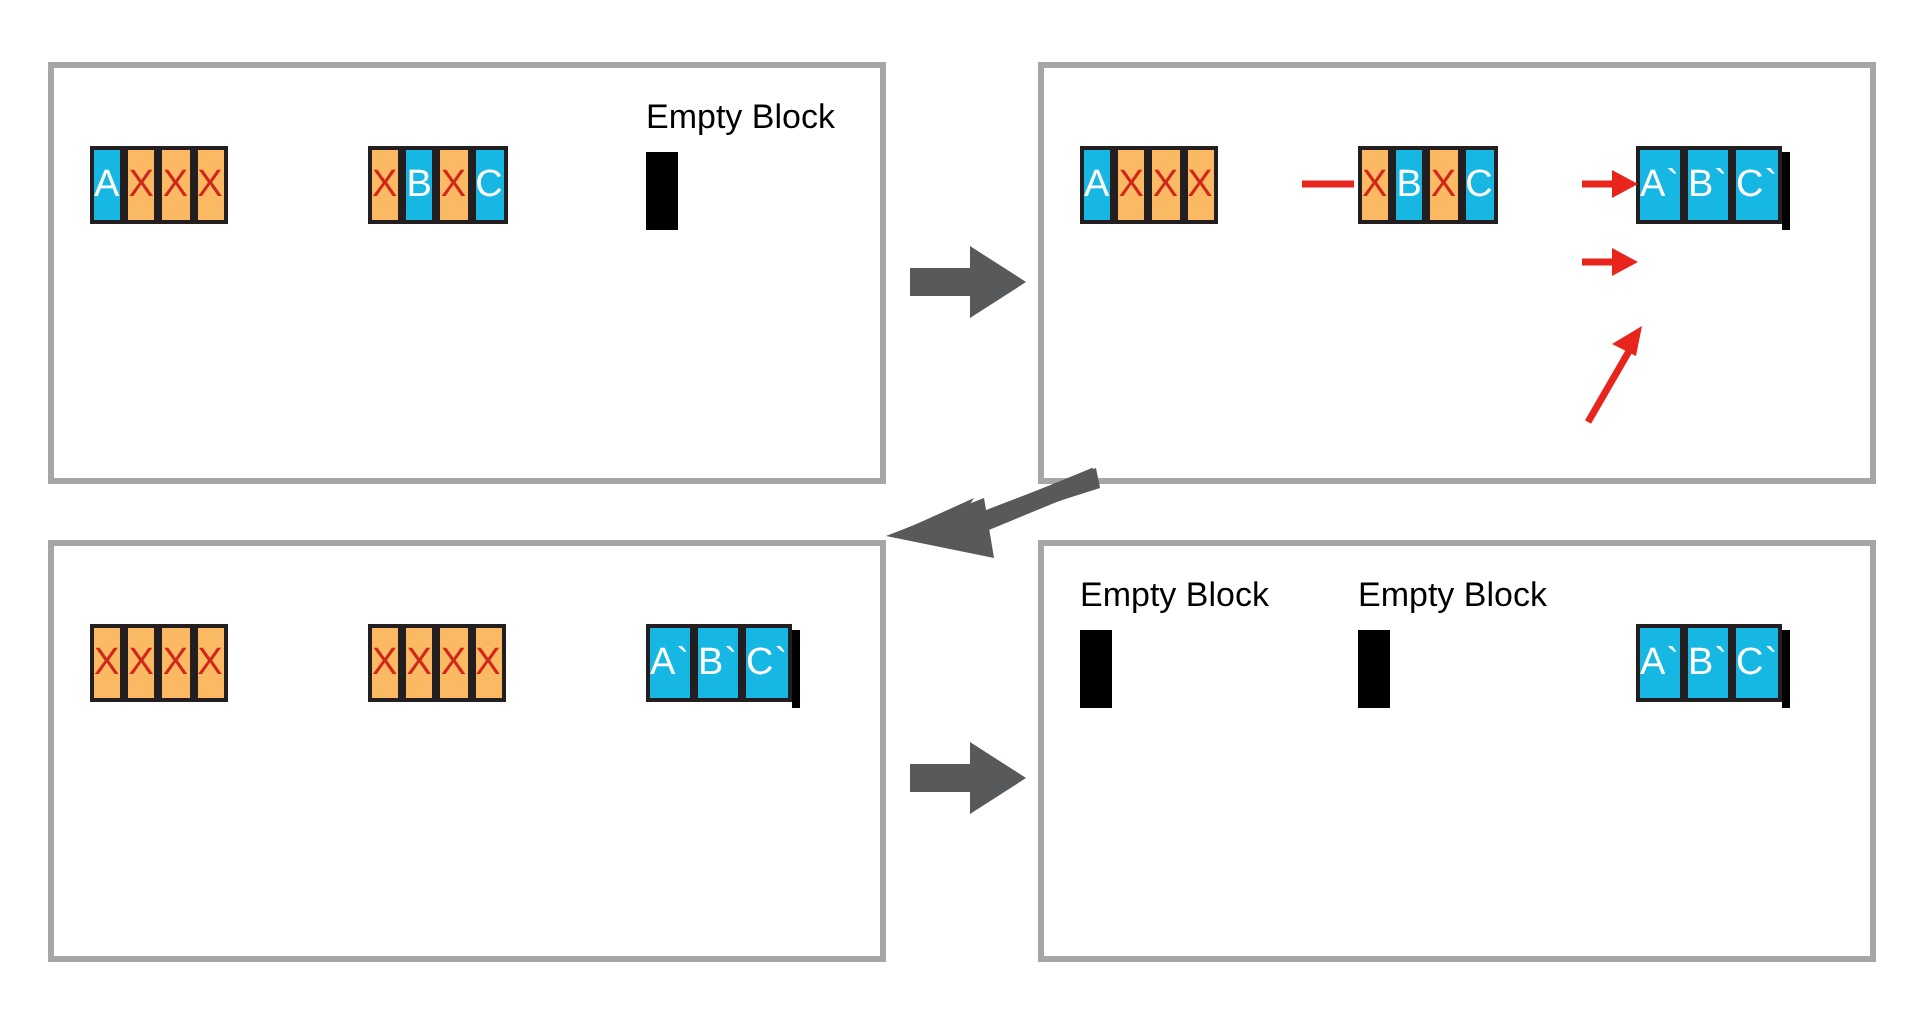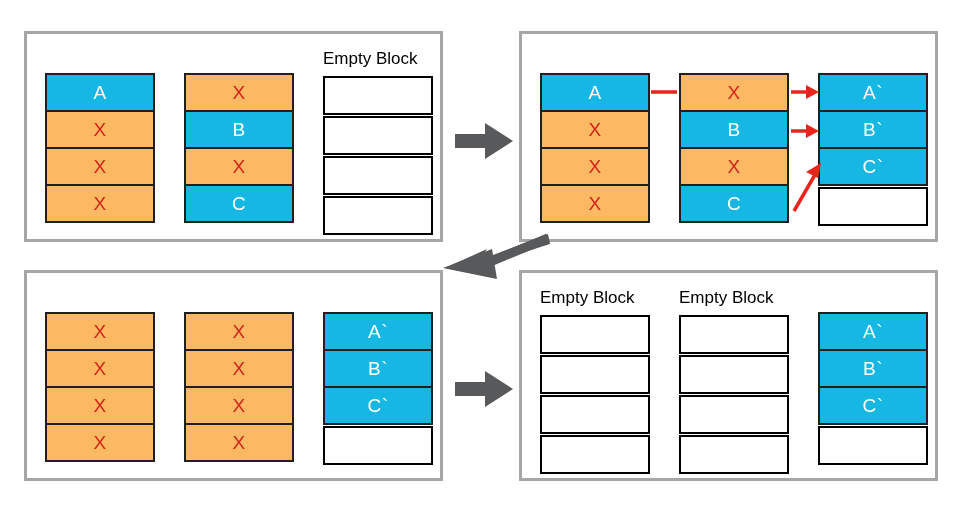--- a/index.html
+++ b/index.html
@@ -32,21 +32,21 @@
   .panel-inner {
     position: absolute;
     left: 0; top: 0; right: 0; bottom: 0;
   }
 
   
   .stack {
     position: absolute;
     width: 110px;
     display: flex;
-    flex-direction: column;
+    flex-direction: row;
   }
   .stack-label {
     position: absolute;
     top: -26px;
     left: 0;
     width: 115px;
     font-size: 17px;
     line-height: 20px;
     color: #000000;
     white-space: nowrap;

